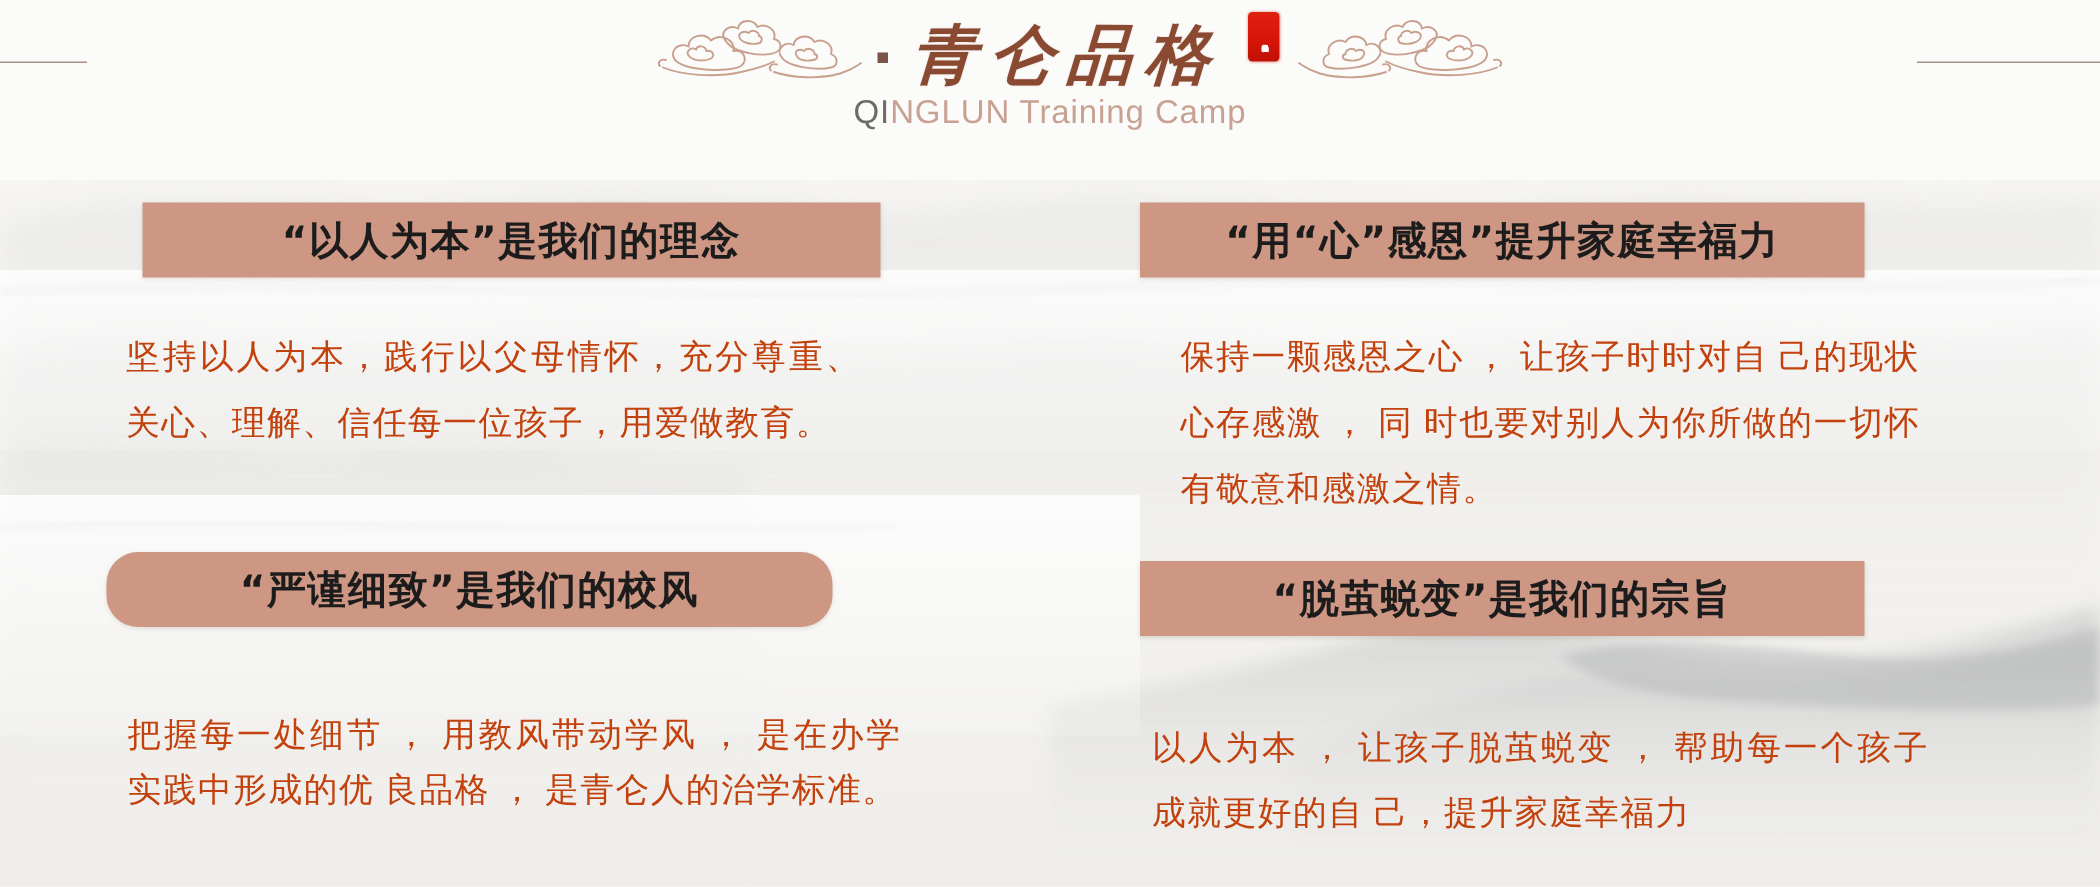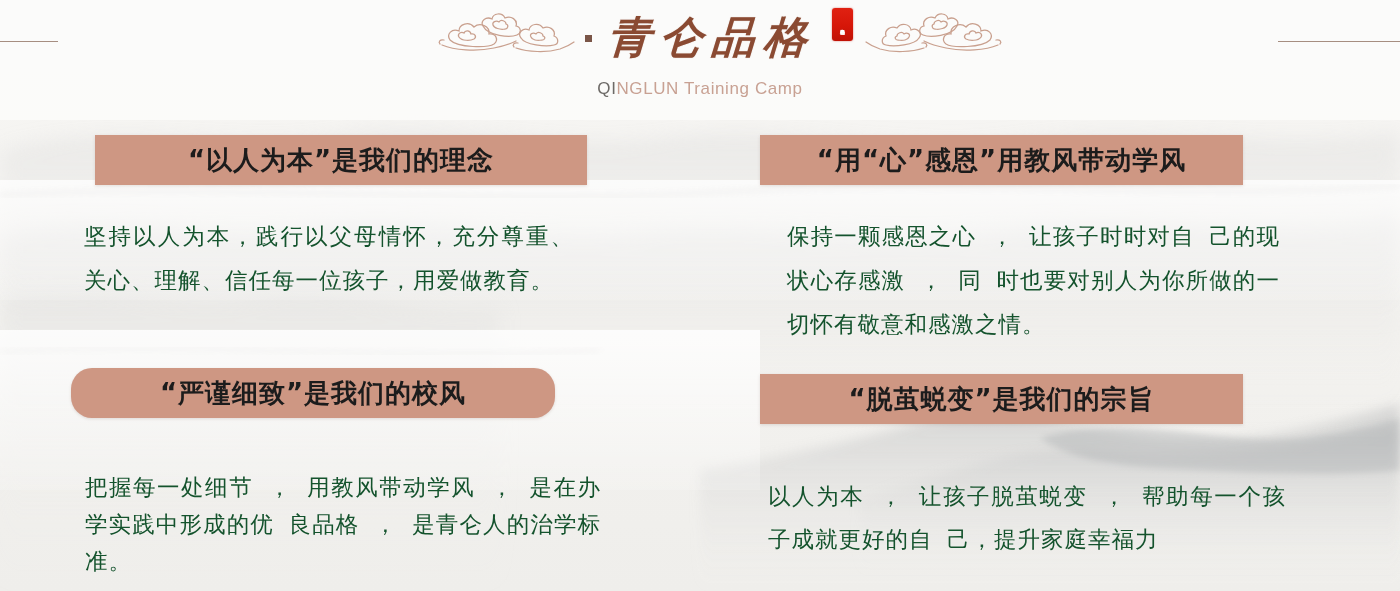--- a/index.html
+++ b/index.html
@@ -60,42 +60,42 @@
   }
   #seal-text {
     color:#fff; font-size:5px; line-height:6px;
     font-family:"DejaVu Sans", sans-serif;
     writing-mode:vertical-rl; text-orientation:upright;
     letter-spacing:0px;
     position:absolute; left:50%; top:50%; transform:translate(-50%,-50%);
     white-space:nowrap; font-weight:700;
   }
   #sub-title {
-    margin-top:17px;
+    margin-top:0;
     font-family:"Liberation Sans", sans-serif;
-    font-size:17px; letter-spacing:.6px;
+    font-size:22px; letter-spacing:.6px;
     color:#c8a193;
   }
   #sub-title .dark { color:#6d6a67; }
 
   
   .banner {
     position:absolute; z-index:4;
     background:#ce9783;
     display:flex; align-items:center; justify-content:center;
     font-family:"DejaVu Sans", sans-serif;
     font-size:26px; font-weight:700; color:#1c1c1c;
     letter-spacing:1px;
     box-shadow:0 1px 3px rgba(120,90,75,.18);
   }
   .body-text {
     position:absolute; z-index:4;
-    font-family:Liberation Mono, monospace;
+    font-family:Liberation Serif, serif;
     font-size:22.5px;
-    color:#14532d;
+    color:#c2410c;
     line-height:44px;
     letter-spacing:1px;
     text-align:justify;
     text-justify:inter-ideograph;
   }
 
   #banner-1 { left:57px;  top:135px; width:492px; height:50px;margin-left:38px; }
   #text-1   { left:84px;  top:216px; width:490px; }
 
   #banner-2 { left:760px; top:135px; width:483px; height:50px; }
@@ -236,20 +236,20 @@
   </div>
 
   <div id="seal">
     <span id="seal-text">青仑品格</span>
   </div>
 </div>
 
 <div class="banner" id="banner-1">“以人为本”是我们的理念</div>
 <div class="body-text" id="text-1">坚持以人为本，践行以父母情怀，充分尊重、关心、理解、信任每一位孩子，用爱做教育。</div>
 
-<div class="banner" id="banner-2">“用“心”感恩”用教风带动学风</div>
+<div class="banner" id="banner-2">“用“心”感恩”提升家庭幸福力</div>
 <div class="body-text" id="text-2">保持一颗感恩之心 ， 让孩子时时对自 己的现状心存感激 ， 同 时也要对别人为你所做的一切怀有敬意和感激之情。</div>
 
 <div class="banner" id="banner-3">“严谨细致”是我们的校风</div>
 <div class="body-text" id="text-3">把握每一处细节 ， 用教风带动学风 ， 是在办学实践中形成的优 良品格 ， 是青仑人的治学标准。</div>
 
 <div class="banner" id="banner-4">“脱茧蜕变”是我们的宗旨</div>
 <div class="body-text" id="text-4">以人为本 ， 让孩子脱茧蜕变 ， 帮助每一个孩子成就更好的自 己，提升家庭幸福力</div>
 
 </body></html>

